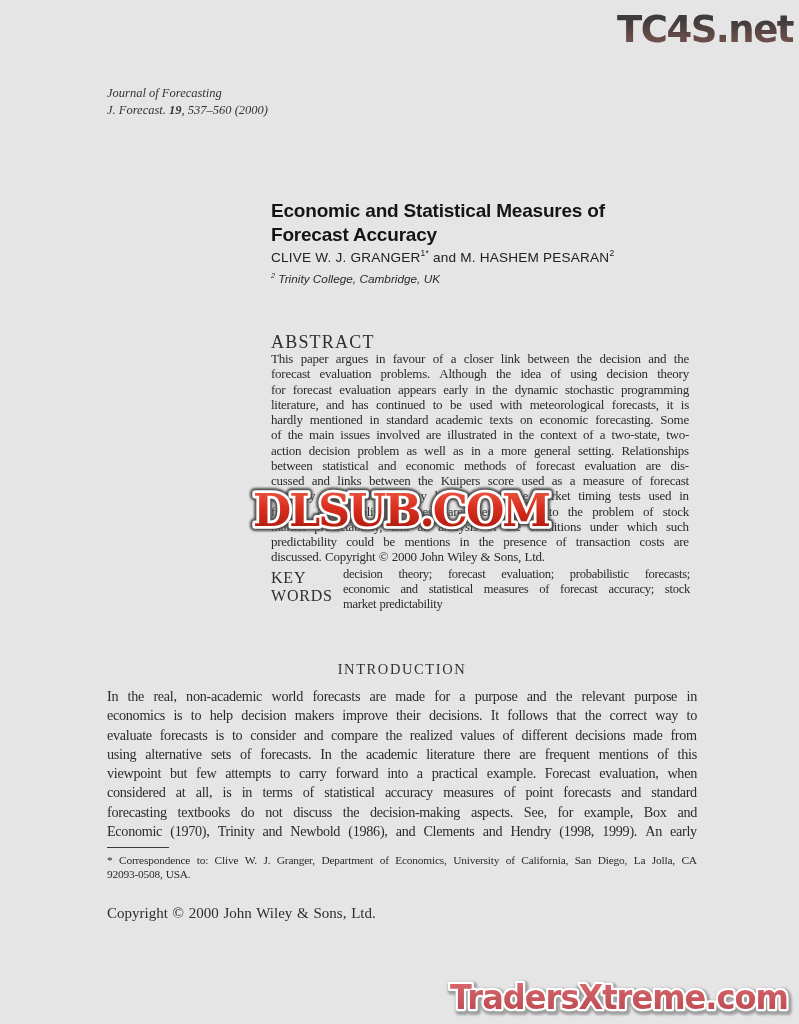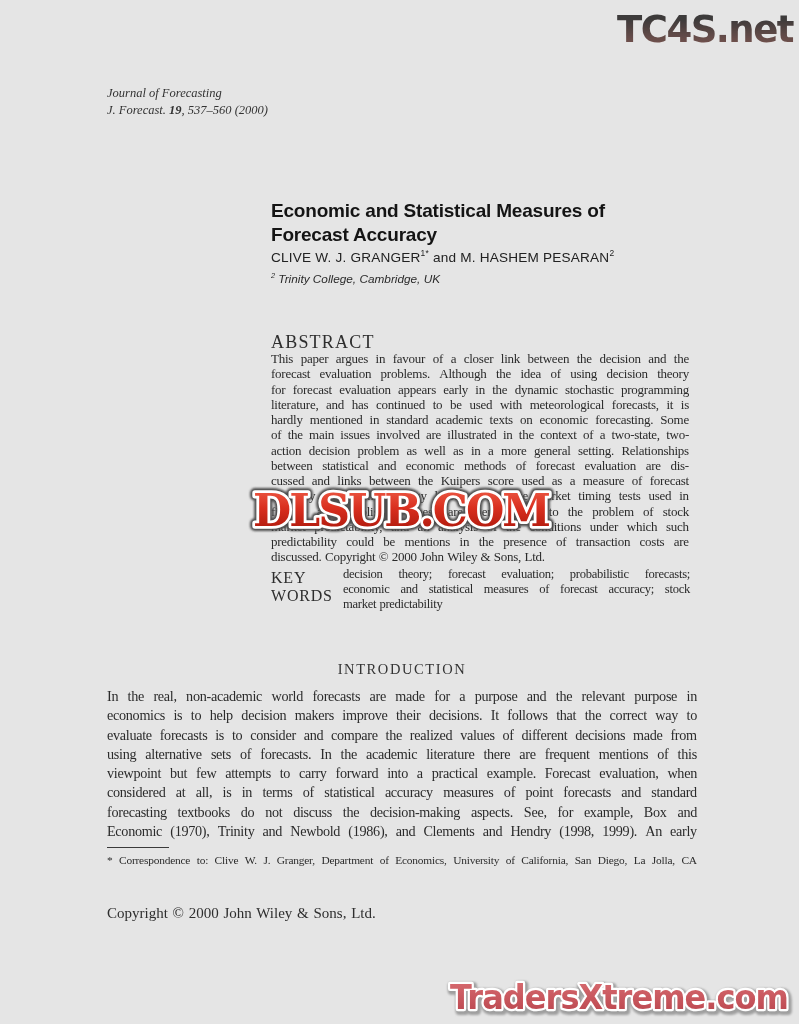--- a/index.html
+++ b/index.html
@@ -183,20 +183,21 @@
       <div class="tline just"><span>viewpoint</span><span>but</span><span>few</span><span>attempts</span><span>to</span><span>carry</span><span>forward</span><span>into</span><span>a</span><span>practical</span><span>example.</span><span>Forecast</span><span>evaluation,</span><span>when</span></div>
       <div class="tline just"><span>considered</span><span>at</span><span>all,</span><span>is</span><span>in</span><span>terms</span><span>of</span><span>statistical</span><span>accuracy</span><span>measures</span><span>of</span><span>point</span><span>forecasts</span><span>and</span><span>standard</span></div>
       <div class="tline just"><span>forecasting</span><span>textbooks</span><span>do</span><span>not</span><span>discuss</span><span>the</span><span>decision-making</span><span>aspects.</span><span>See,</span><span>for</span><span>example,</span><span>Box</span><span>and</span></div>
       <div class="tline just"><span>Economic</span><span>(1970),</span><span>Trinity</span><span>and</span><span>Newbold</span><span>(1986),</span><span>and</span><span>Clements</span><span>and</span><span>Hendry</span><span>(1998,</span><span>1999).</span><span>An</span><span>early</span></div>
     </div>
 
   <div class="abs footnote">
     <div class="footnote-rule"></div>
     <div class="footnote-text">
         <div class="tline just"><span>*</span><span>Correspondence</span><span>to:</span><span>Clive</span><span>W.</span><span>J.</span><span>Granger,</span><span>Department</span><span>of</span><span>Economics,</span><span>University</span><span>of</span><span>California,</span><span>San</span><span>Diego,</span><span>La</span><span>Jolla,</span><span>CA</span></div>
+        <div class="tline last"><span>92093-0508,</span><span>USA.</span></div>
       </div>
   </div>
 
   <div class="abs copyright-line">Copyright © 2000 John Wiley &amp; Sons, Ltd.</div>
 
   <svg class="wm wm-bottom" width="352" height="46" viewBox="0 0 352 46">
     <defs>
       <linearGradient id="g-bot" x1="0" y1="0" x2="0" y2="1">
         <stop offset="0" stop-color="#d96d72"></stop>
         <stop offset="1" stop-color="#b8434b"></stop>

